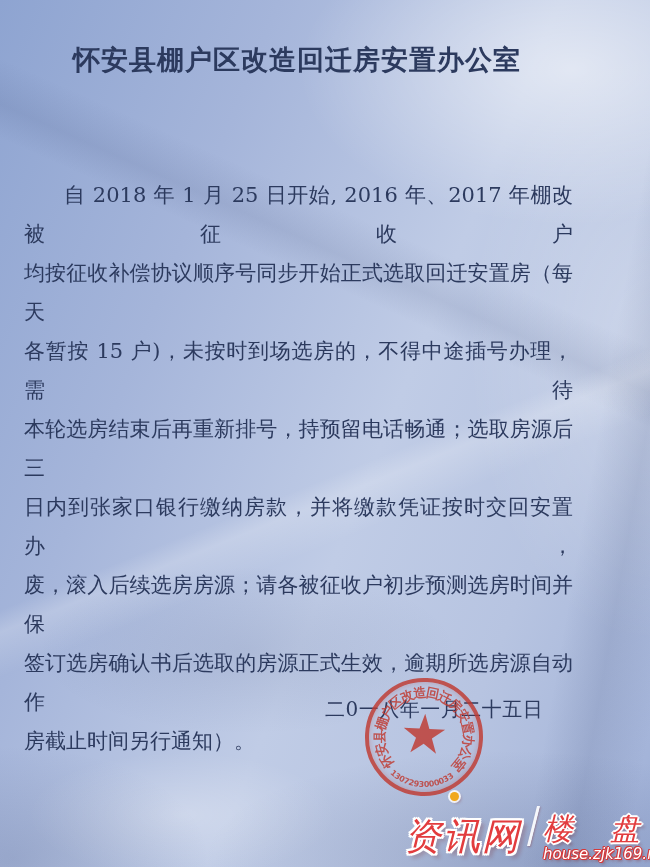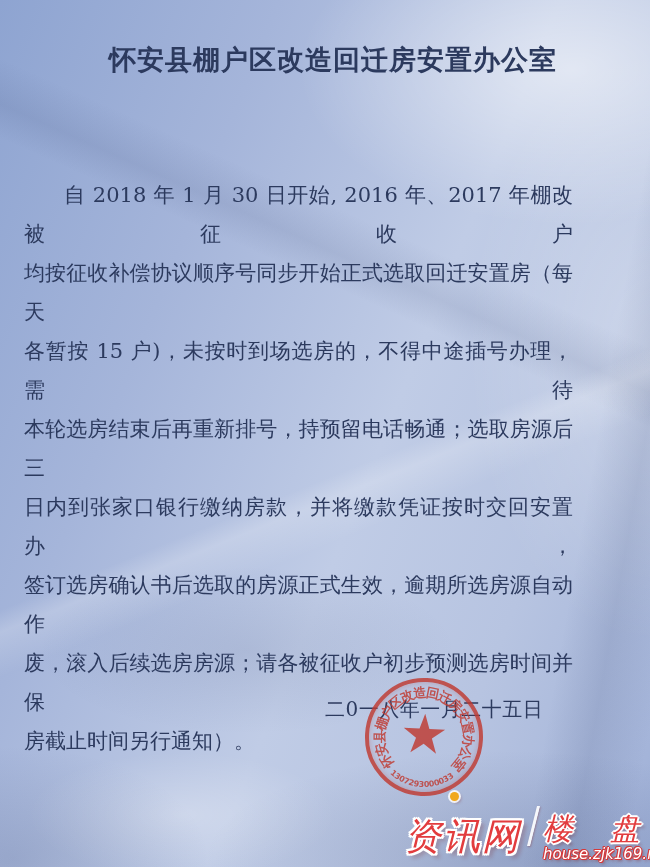--- a/index.html
+++ b/index.html
@@ -31,21 +31,20 @@
       linear-gradient(24deg, rgba(40,55,100,0) 63%, rgba(40,55,100,.10) 66%, rgba(40,55,100,0) 70%),
       linear-gradient(100deg, rgba(40,55,100,0) 84%, rgba(40,55,100,.12) 90%, rgba(40,55,100,0) 97%);
   }
 
   
   .title{
     position:absolute;top:42px;left:0;width:594px;
     text-align:center;font-weight:bold;
     font-size:27px;line-height:36px;letter-spacing:1px;
     color:var(--ink);
-    padding-left:36px;
   }
   .bodytext{
     position:absolute;top:176px;left:24px;width:549px;
     font-family:"DejaVu Serif","Liberation Serif",serif;
     font-size:21px;line-height:39px;
     color:var(--ink);
   }
   .line{text-align:justify;}
   .jst{text-align-last:justify;}
   .ind{text-indent:40px;}
@@ -114,27 +113,27 @@
 </head>
 <body>
 
 <div class="photo">
 
   <div class="title">
     <div>怀安县棚户区改造回迁房安置办公室</div>
   </div>
 
   <div class="bodytext">
-    <div class="line jst ind">自 2018 年 1 月 30 日开始, 2016 年、2017 年棚改被征收户</div>
+    <div class="line jst ind">自 2018 年 1 月 25 日开始, 2016 年、2017 年棚改被征收户</div>
     <div class="line jst">均按征收补偿协议顺序号同步开始正式选取回迁安置房（每天</div>
     <div class="line jst">各暂按 15 户)，未按时到场选房的，不得中途插号办理，需待</div>
     <div class="line jst">本轮选房结束后再重新排号，持预留电话畅通；选取房源后三</div>
     <div class="line jst">日内到张家口银行缴纳房款，并将缴款凭证按时交回安置办，</div>
+    <div class="line jst">废，滚入后续选房房源；请各被征收户初步预测选房时间并保</div>
     <div class="line jst">签订选房确认书后选取的房源正式生效，逾期所选房源自动作</div>
-    <div class="line jst">废，滚入后续选房房源；请各被征收户初步预测选房时间并保</div>
     <div class="line">房截止时间另行通知）。</div>
 
   </div>
 
   <div class="date">二0一八年一月二十五日</div>
 
   <div class="seal">
     <div class="seal-ring"></div>
     <div class="seal-ringtext">
         <span style="transform: rotate(-126deg) translateY(-44px);">怀</span>

